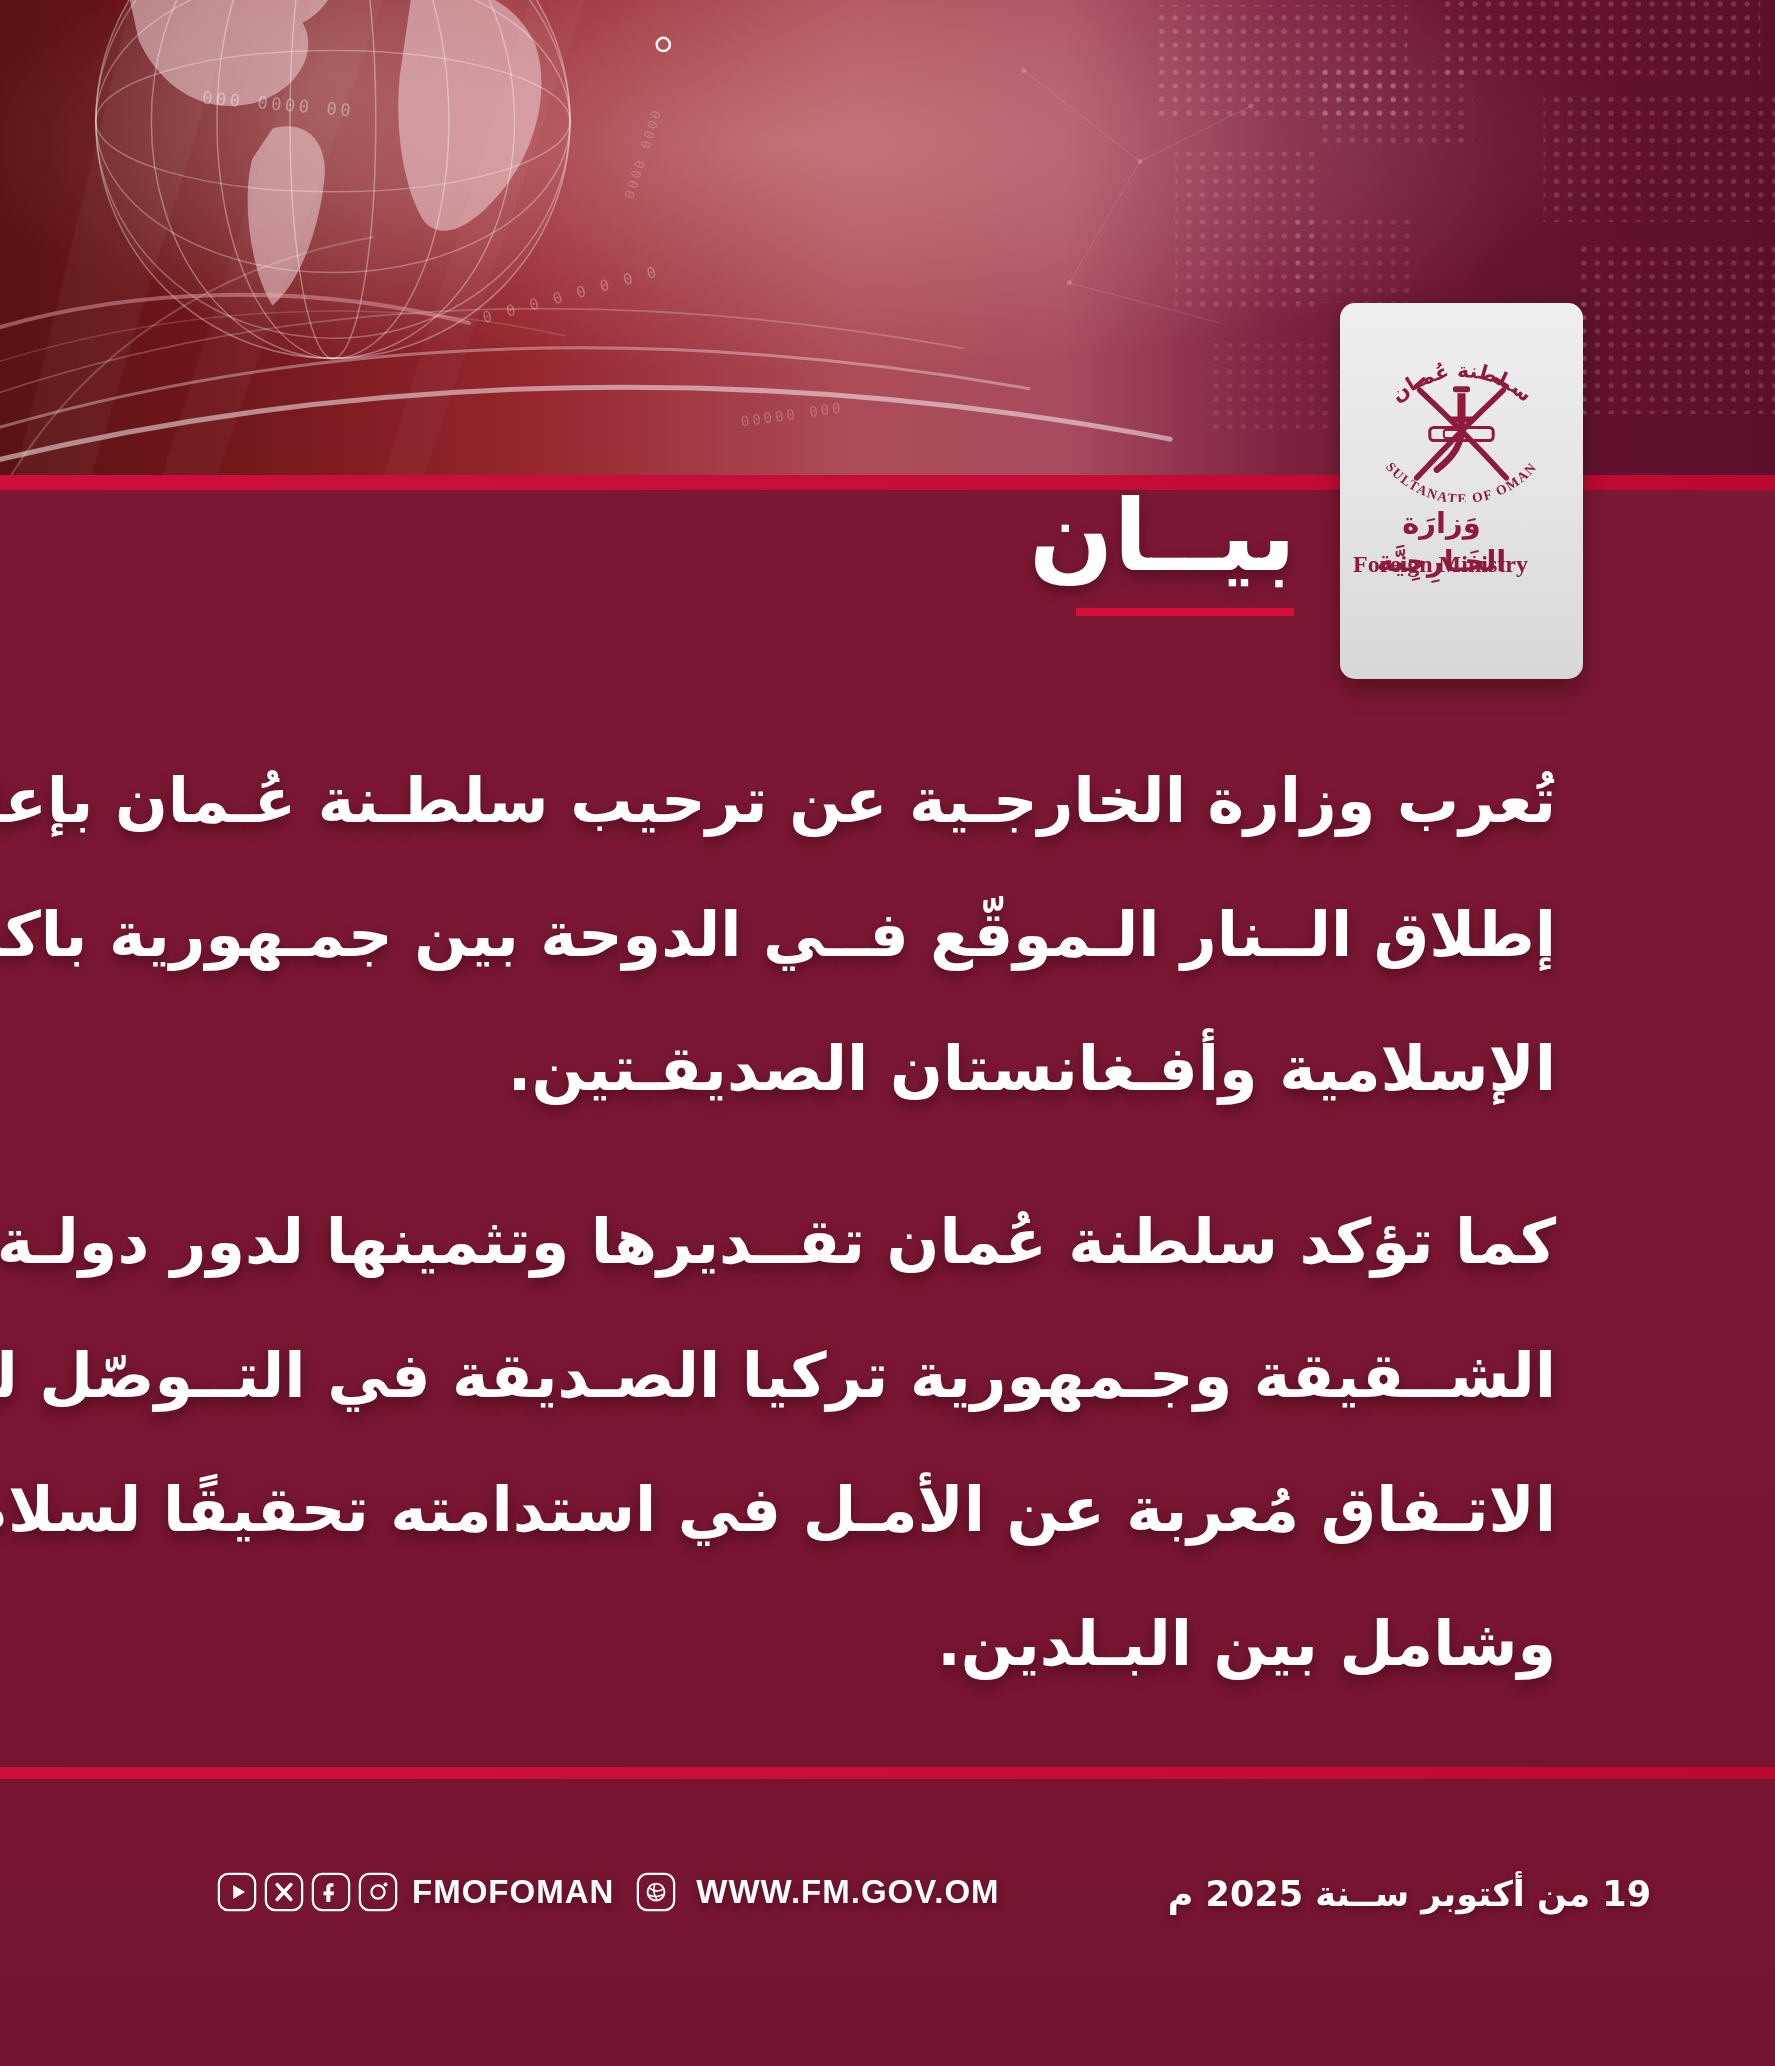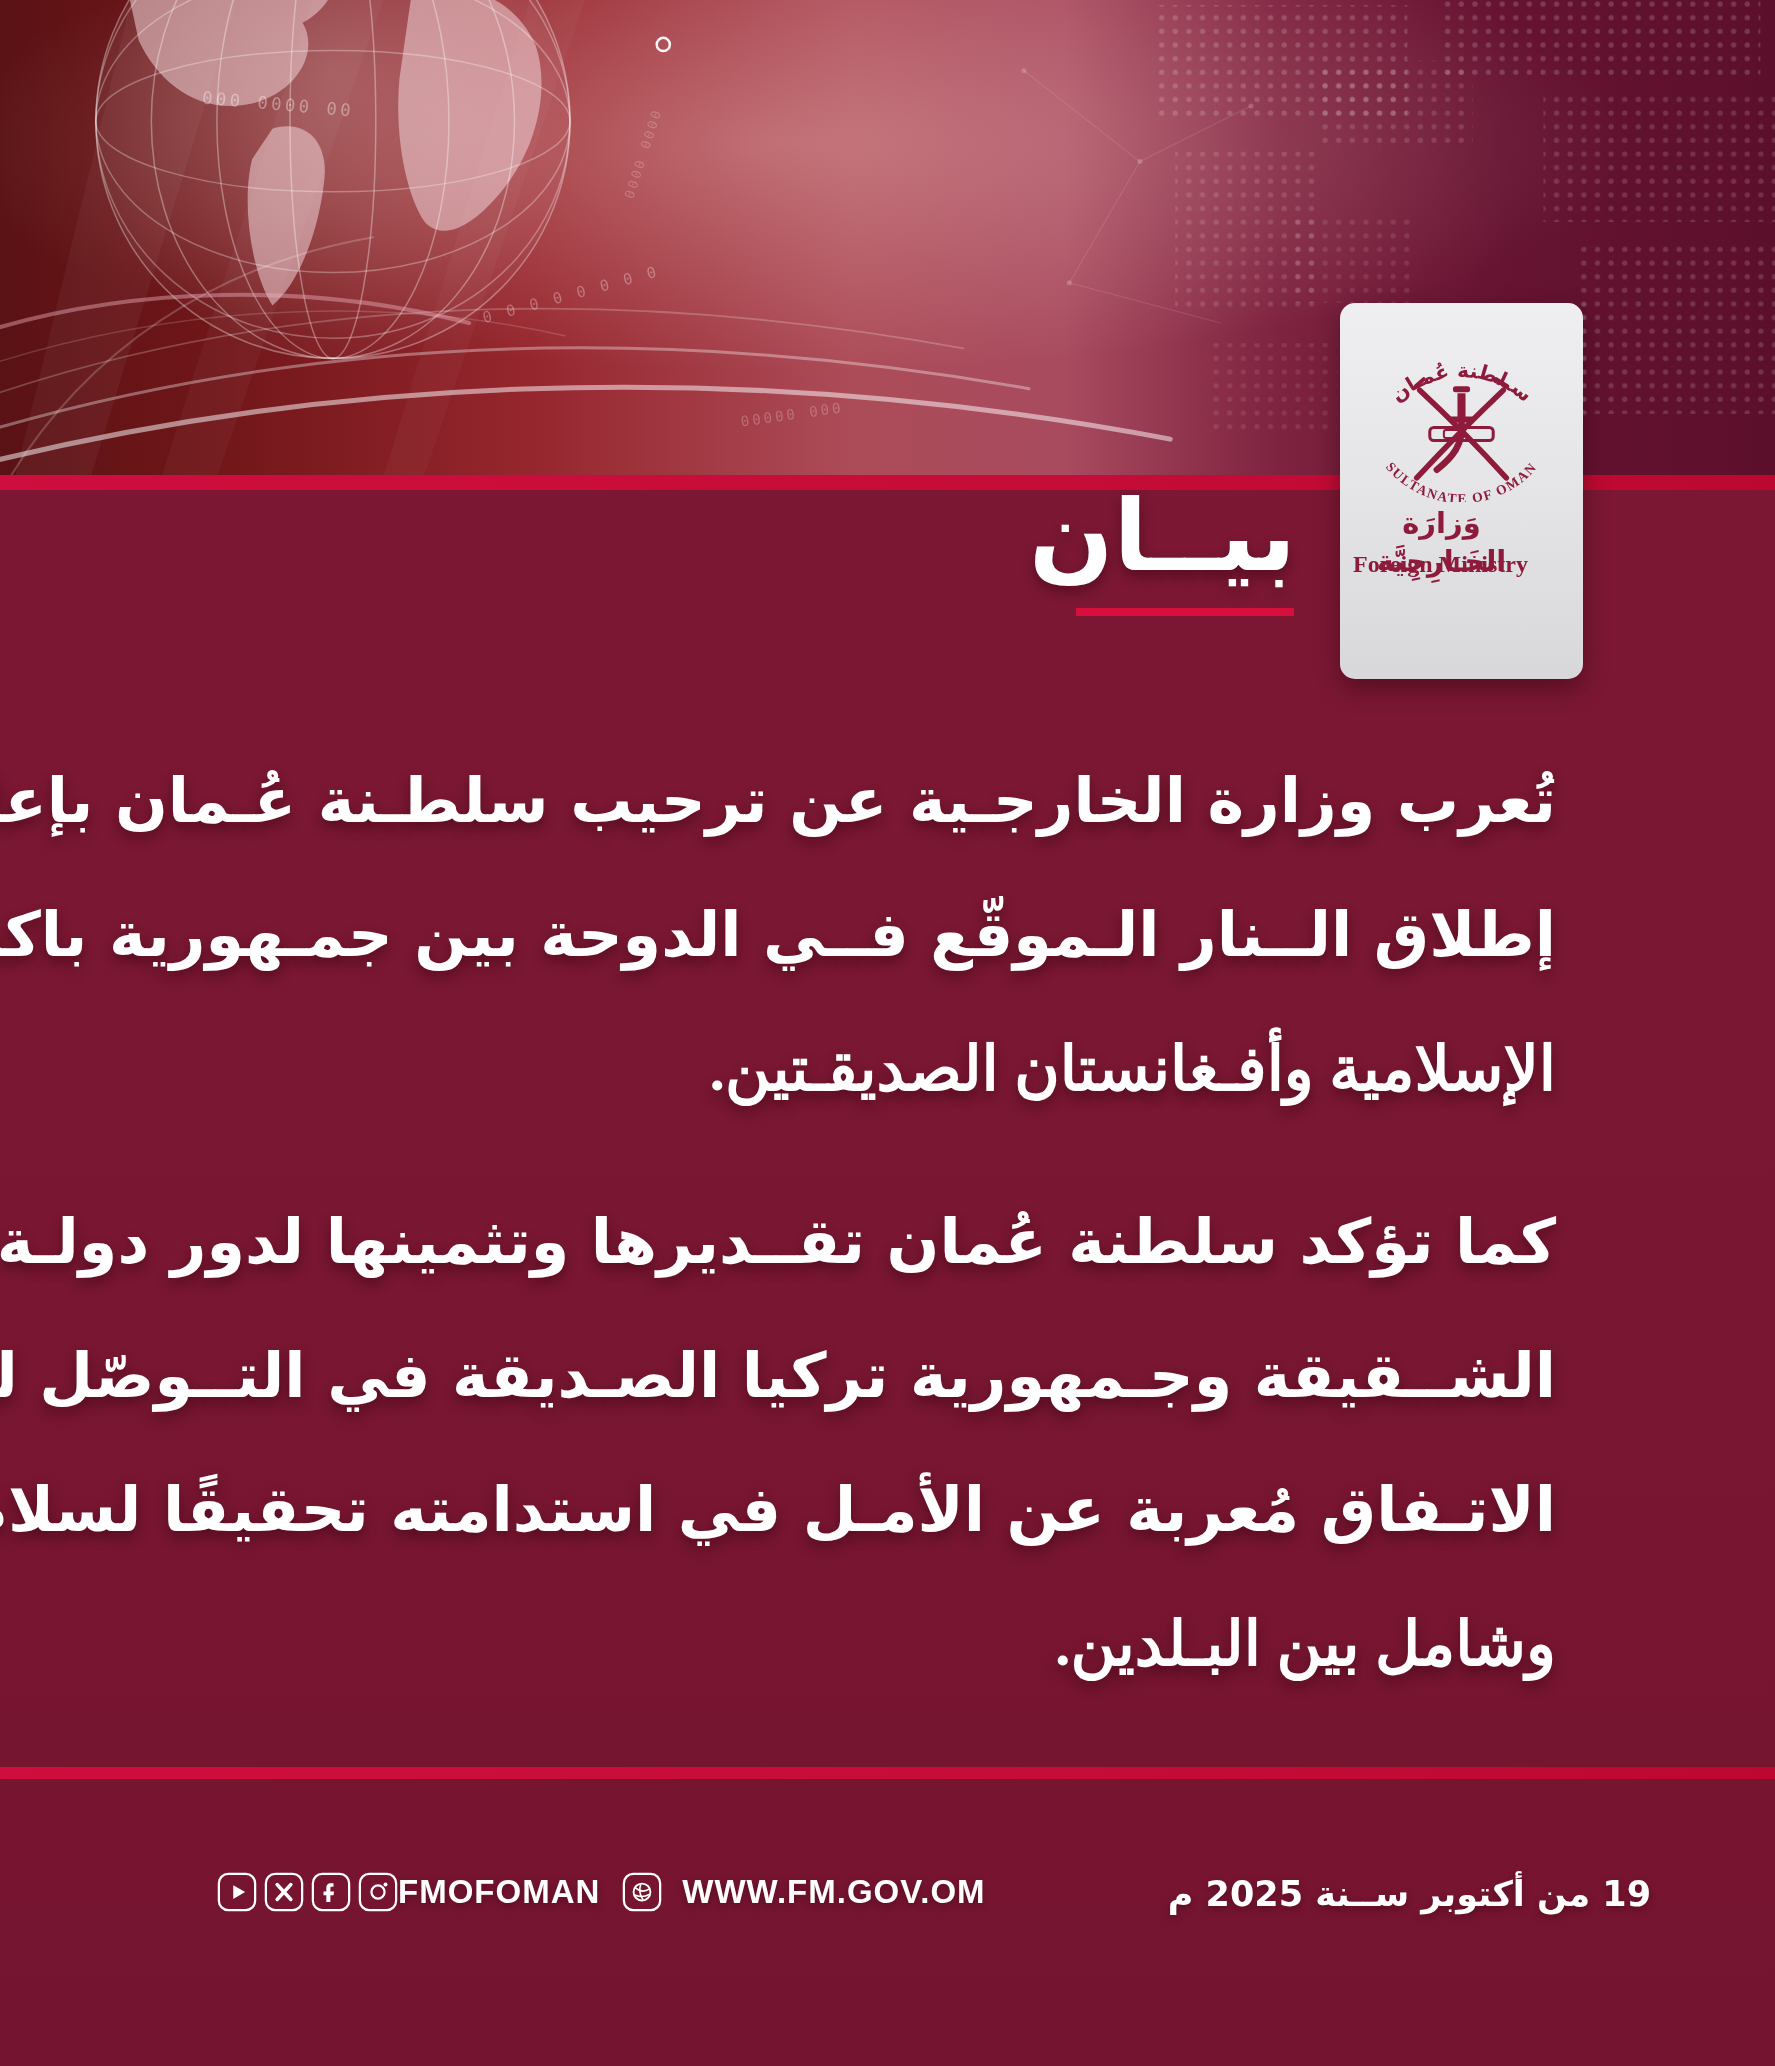--- a/index.html
+++ b/index.html
@@ -28,27 +28,27 @@
     text-shadow:0 6px 13px rgba(46,2,14,.45);}
   .title-underline{position:absolute;left:1076px;top:608px;width:218px;height:7.6px;background:#D80E3C;z-index:4;}
 
   
   .statement{position:absolute;left:219px;width:1337px;direction:rtl;color:#FFFFFF;
     font-weight:bold;font-size:62px;line-height:134px;
     text-shadow:0 6px 13px rgba(46,2,14,.48);z-index:4;}
   #paragraph-1{top:734px;}
   #paragraph-2{top:1175px;}
   .jline{white-space:nowrap;text-align:justify;text-align-last:justify;}
-  .jline.last{text-align:right;text-align-last:right;font-family:Liberation Serif, serif;}
+  .jline.last{text-align:right;text-align-last:right;}
 
   
   .footer-left{position:absolute;left:217px;top:1869px;height:46px;display:flex;align-items:center;z-index:4;}
   .social-icons{display:flex;align-items:center;gap:7px;}
   .footer-label{color:#fff;font-family:"Liberation Sans",sans-serif;font-weight:bold;font-size:33px;
-    letter-spacing:1px;white-space:nowrap;text-shadow:0 3px 7px rgba(46,2,14,.4);}
+    letter-spacing:1px;margin-left:14px;white-space:nowrap;text-shadow:0 3px 7px rgba(46,2,14,.4);}
   .site-icon{margin-left:22px;}
   .site-label{margin-left:20px;}
   .footer-date{position:absolute;right:124px;top:1874px;direction:rtl;color:#fff;font-weight:bold;
     font-size:35px;white-space:nowrap;z-index:4;text-shadow:0 3px 7px rgba(46,2,14,.4);}
 </style>
 </head>
 <body>
 
 <div id="page">
 

